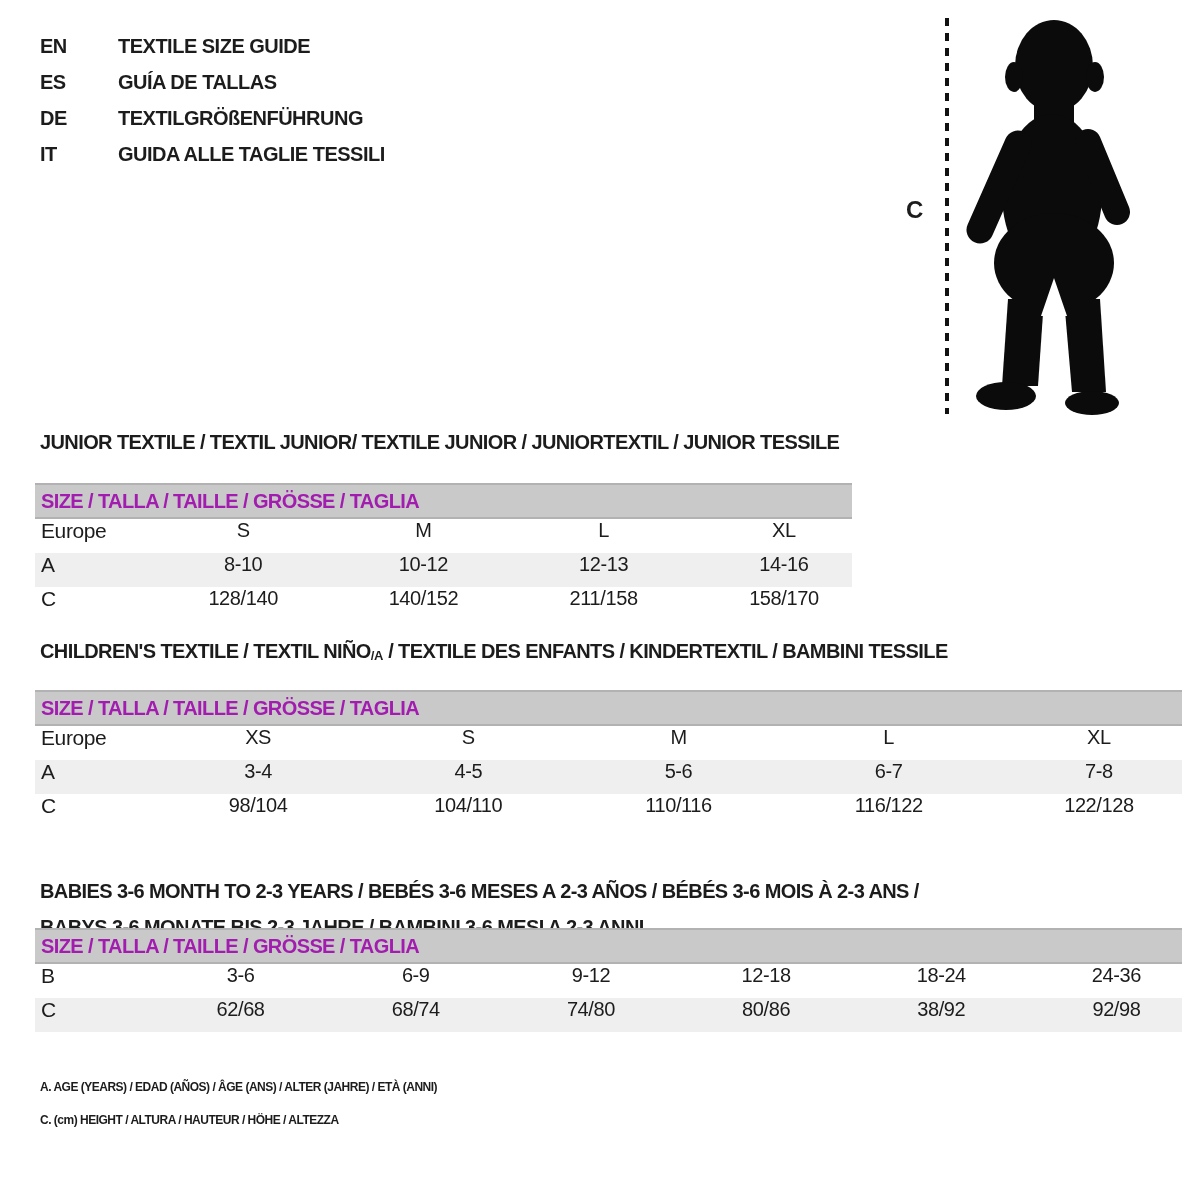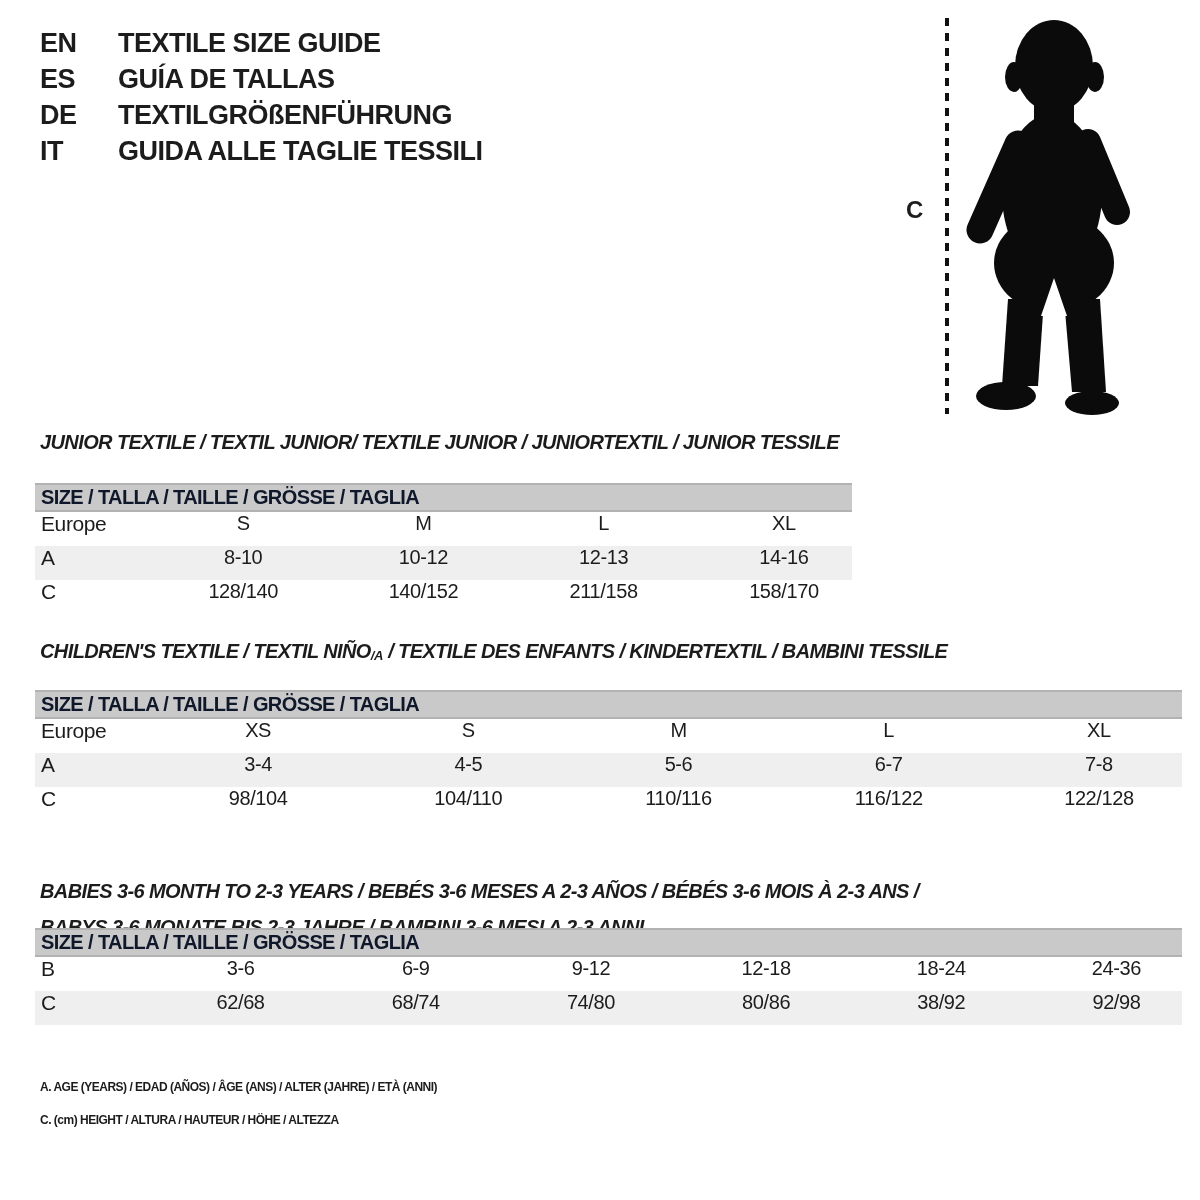--- a/index.html
+++ b/index.html
@@ -6,49 +6,49 @@
   html,body { background:#ffffff; }
   body {
     width:1200px; height:1200px; position:relative; overflow:hidden;
     font-family:"Liberation Sans", sans-serif;
     color:var(--text,#1c1c1c);
   }
   .page { position:absolute; left:0; top:0; width:1200px; height:1200px; background:#fff; }
 
   
   .langs { position:absolute; top:28px; left:40px; }
-  .lang-row { display:flex; align-items:flex-start; height:36px; font-weight:bold; font-size:27px; letter-spacing:-0.5px; white-space:nowrap; }
+  .lang-row { display:flex; align-items:center; height:36px; font-weight:bold; font-size:20px; letter-spacing:-0.5px; white-space:nowrap; }
   .lang-code { display:inline-block; width:78px; }
 
   
   .figure { position:absolute; left:900px; top:0; width:300px; height:430px; }
   .measure-label { position:absolute; left:6px; top:196px; font-weight:bold; font-size:24px; }
   .measure-line { position:absolute; left:42px; top:16px; }
   .baby { position:absolute; left:64px; top:16px; }
 
   
-  .section-title { position:absolute; left:40px; font-weight:bold; font-size:20px; letter-spacing:-0.6px; white-space:nowrap;font-style:italic; }
+  .section-title { position:absolute; left:40px; font-weight:bold; font-size:20px; letter-spacing:-0.6px; white-space:nowrap; }
   .title-line { line-height:24px; height:24px; }
   .title-2 .title-line { line-height:36px; height:36px; }
   .title-0 { top:430px; }
   .title-1 { top:639px; }
   .title-2 { top:846px;margin-top:27px; }
   .subsc { font-size:13px; vertical-align:-2px; letter-spacing:-0.3px; }
 
   
   .size-table { position:absolute; left:35px; background:#fff; }
   .t-0 { top:483px; width:817px; }
   .t-1 { top:690px; width:1147px; }
   .t-2 { top:928px; width:1147px; }
   .thead {
-    height:29px; display:flex; align-items:center; padding-left:6px;
+    height:36px; display:flex; align-items:center; padding-left:6px;
     background:var(--header-bg,#c9c9c9);
     border-top:2px solid var(--header-border,#b2b2b2);
     border-bottom:2px solid var(--header-border,#b2b2b2);
-    font-weight:bold; font-size:20px; letter-spacing:-0.6px; color:#0f172a;
+    font-weight:bold; font-size:20px; letter-spacing:-0.6px; color:#a21caf;
     white-space:nowrap;
   }
   .trow { display:flex; align-items:flex-start; height:34px; font-size:20px; letter-spacing:-0.4px;gap:44px; }
   .trow.shaded { background:var(--shade,#efefef); }
   .trow .label { width:96px; padding-left:6px; font-size:21px; }
   .trow .cell { flex:1; text-align:center; }
 
   
   .legend { position:absolute; left:40px; top:1070px; }
   .legend-line { display:flex; align-items:center; height:33px; font-weight:bold; font-size:12px; letter-spacing:-0.5px; white-space:nowrap; }

